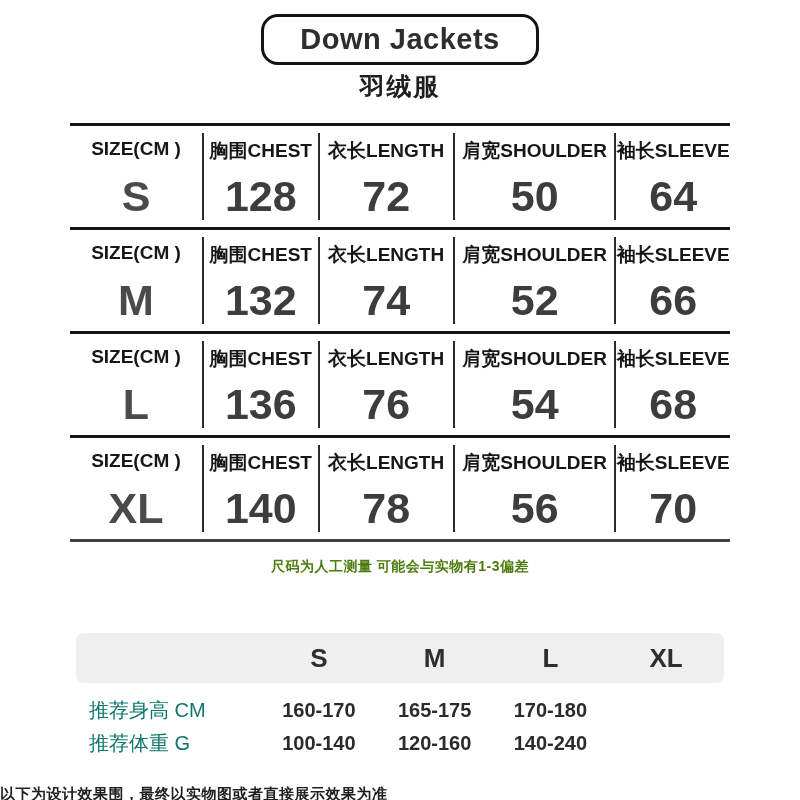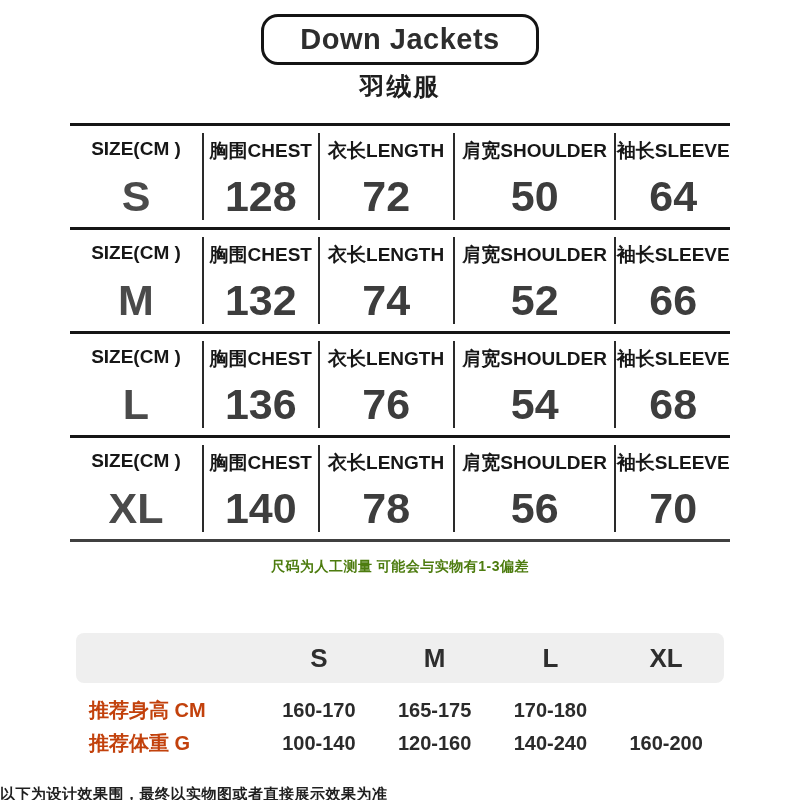--- a/index.html
+++ b/index.html
@@ -37,21 +37,21 @@
 
   
   .rec { width:648px; margin:57px auto 0; }
   .rec-header {
     height:50px; background:#efefef; border-radius:8px;
     display:grid; grid-template-columns:185px 1fr 1fr 1fr 1fr; align-items:center;
   }
   .rec-header .hcell { text-align:center; font-size:26px; font-weight:800; color:#2e2e2e; }
   .rec-body { margin-top:11px; }
   .rec-row { display:grid; grid-template-columns:185px 1fr 1fr 1fr 1fr; align-items:center; height:33px; }
-  .rec-label { font-size:20px; font-weight:700; color:#c2410c; padding-left:13px; white-space:nowrap; }
+  .rec-label { font-size:20px; font-weight:400; color:#0f766e; padding-left:13px; white-space:nowrap; }
   .rec-val { text-align:center; font-size:20px; font-weight:600; color:#2b2b2b; }
 
   .footer-note {
     margin-top:25px; text-align:left;
     font-size:15px; font-weight:700; color:#1f1f1f; letter-spacing:0.5px;
   }
 </style>
 </head>
 <body>
 
@@ -173,20 +173,19 @@
         <span class="rec-label">推荐身高 CM</span>
         <span class="rec-val">160-170</span>
         <span class="rec-val">165-175</span>
         <span class="rec-val">170-180</span>
       </div>
       <div class="rec-row">
         <span class="rec-label">推荐体重 G</span>
         <span class="rec-val">100-140</span>
         <span class="rec-val">120-160</span>
         <span class="rec-val">140-240</span>
-        <span class="rec-val">160-200</span>
       </div>
     </div>
   </div>
 
   <div class="footer-note">以下为设计效果围，最终以实物图或者直接展示效果为准</div>
 
 </div>
 
 </body></html>

